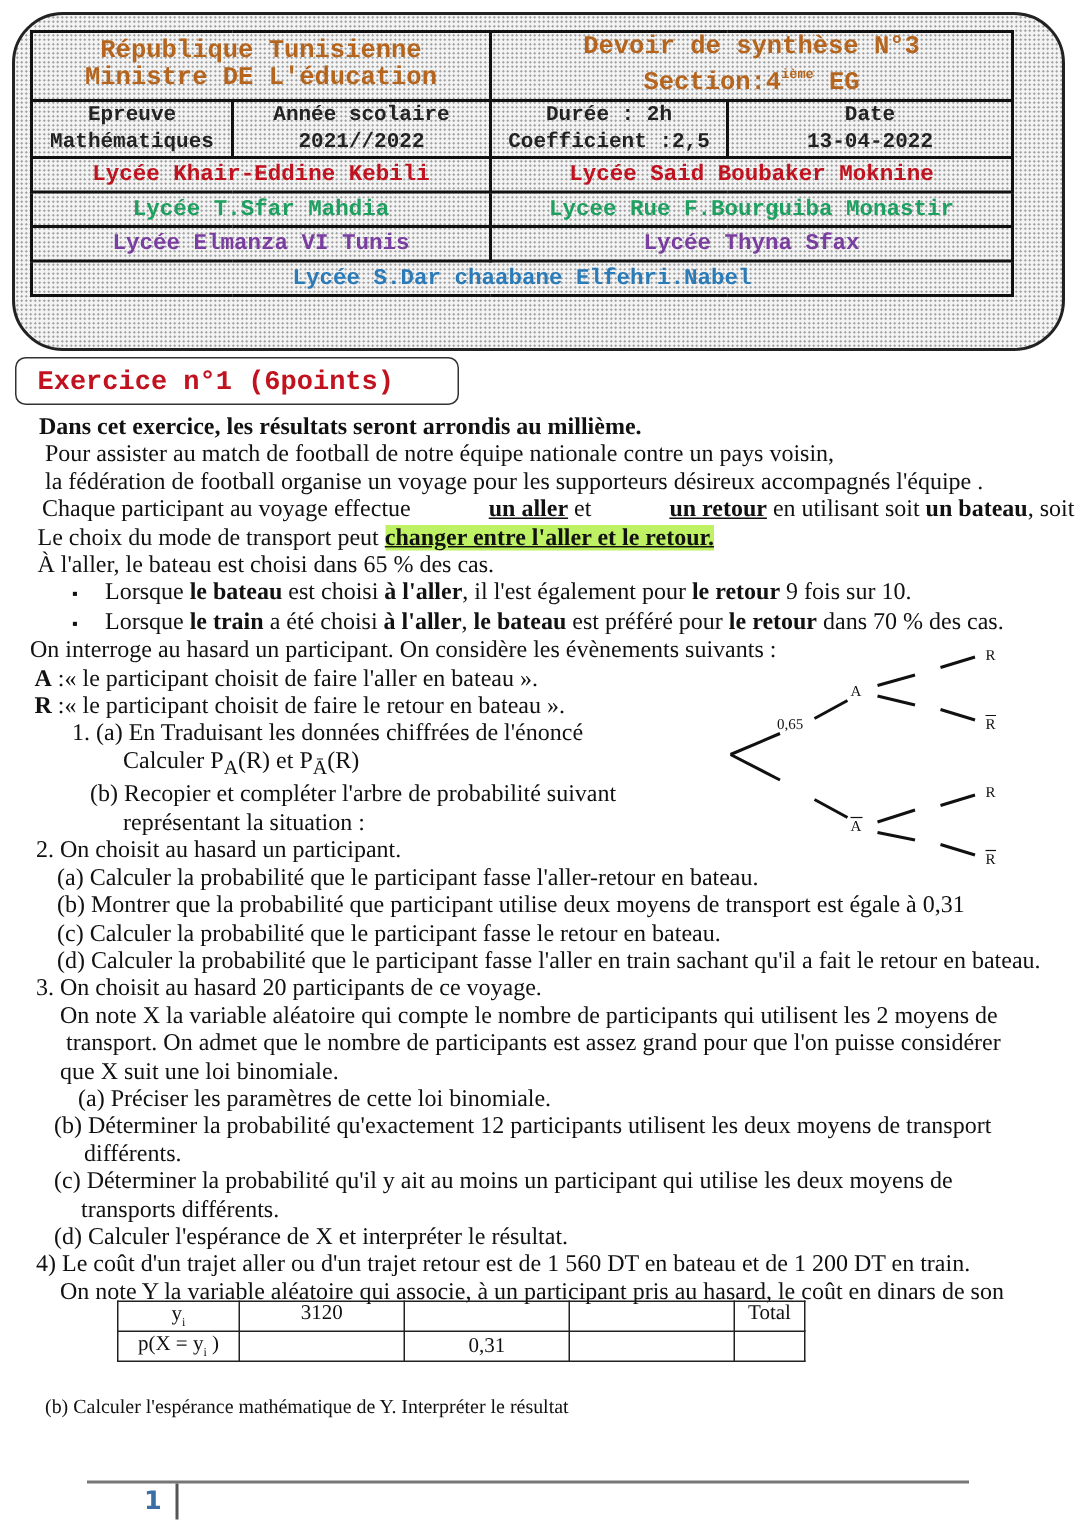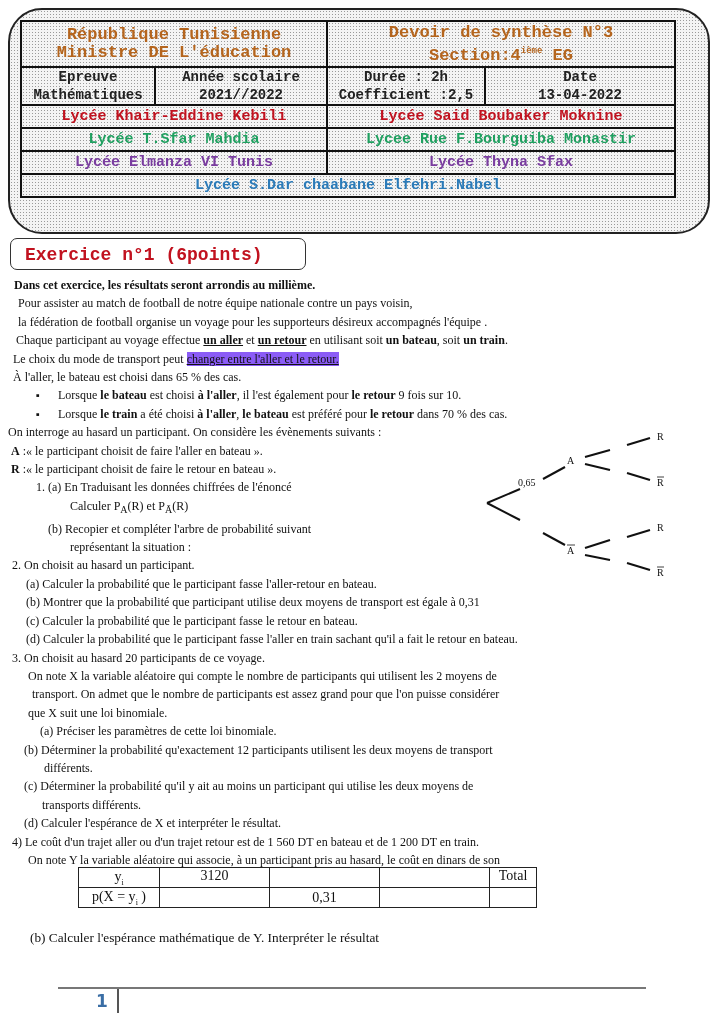--- a/index.html
+++ b/index.html
@@ -27,25 +27,25 @@
     .c-blue { color: #2b7bb9; }
     sup.s { font-size: 9px; vertical-align: 7px; }
 
     .ex-title {
       position: absolute; left: 10px; top: 238px; width: 296px; height: 32px;
       border: 1.5px solid #333; border-radius: 7px;
       font-family: "Liberation Mono", monospace; font-weight: bold; font-size: 18px;
       color: #c1121f; line-height: 32px; padding-left: 14px; box-sizing: border-box;
     }
 
-    .content { position: absolute; left: 0; top: 276px; width: 700px; font-size: 12px; line-height: 18.4px; font-family: "Liberation Serif", serif; }
+    .content { position: absolute; left: 12px; top: 276px; width: 700px; font-size: 16px; line-height: 18.4px; font-family: "Liberation Serif", serif; }
     .line { white-space: nowrap; }
     .b { font-weight: bold; }
-    .u { text-decoration: underline; }
-    .hl { background: #8b5cf6; font-weight: normal; text-decoration: underline; }
+    .u { text-decoration: underline; margin-left: 48px; }
+    .hl { background: #bef264; font-weight: bold; text-decoration: underline; }
     .bullet { padding-left: 36px; }
     .bullet::before { content: "▪"; display: inline-block; width: 22px; font-size: 11px; }
 
     .tree { position: absolute; left: 475px; top: 420px; width: 220px; height: 170px; }
     .tree svg { width: 220px; height: 170px; }
 
     table.ytab { position: absolute; left: 78px; top: 867px; border-collapse: collapse; font-family: "Liberation Serif", serif; font-size: 14px; }
     table.ytab td { border: 1.2px solid #222; height: 19px; text-align: center; padding: 0 4px; }
 
     .footer-line { position: absolute; left: 58px; top: 987px; width: 588px; height: 2px; background: #777; }

